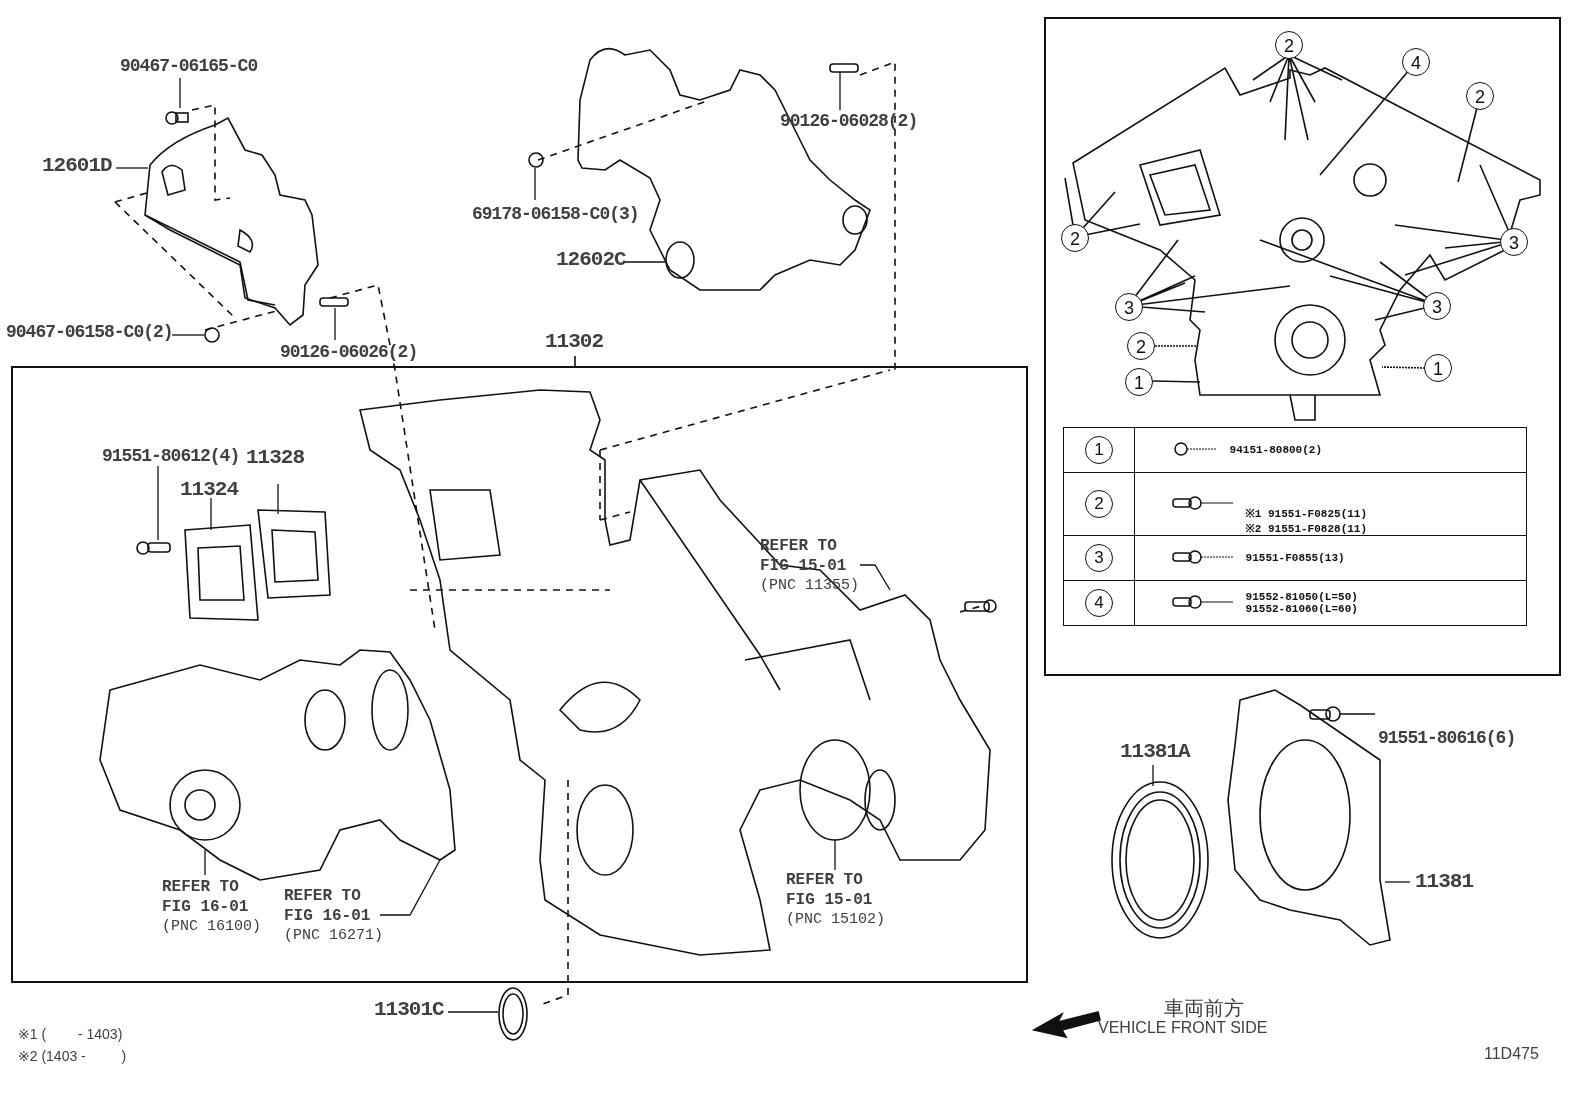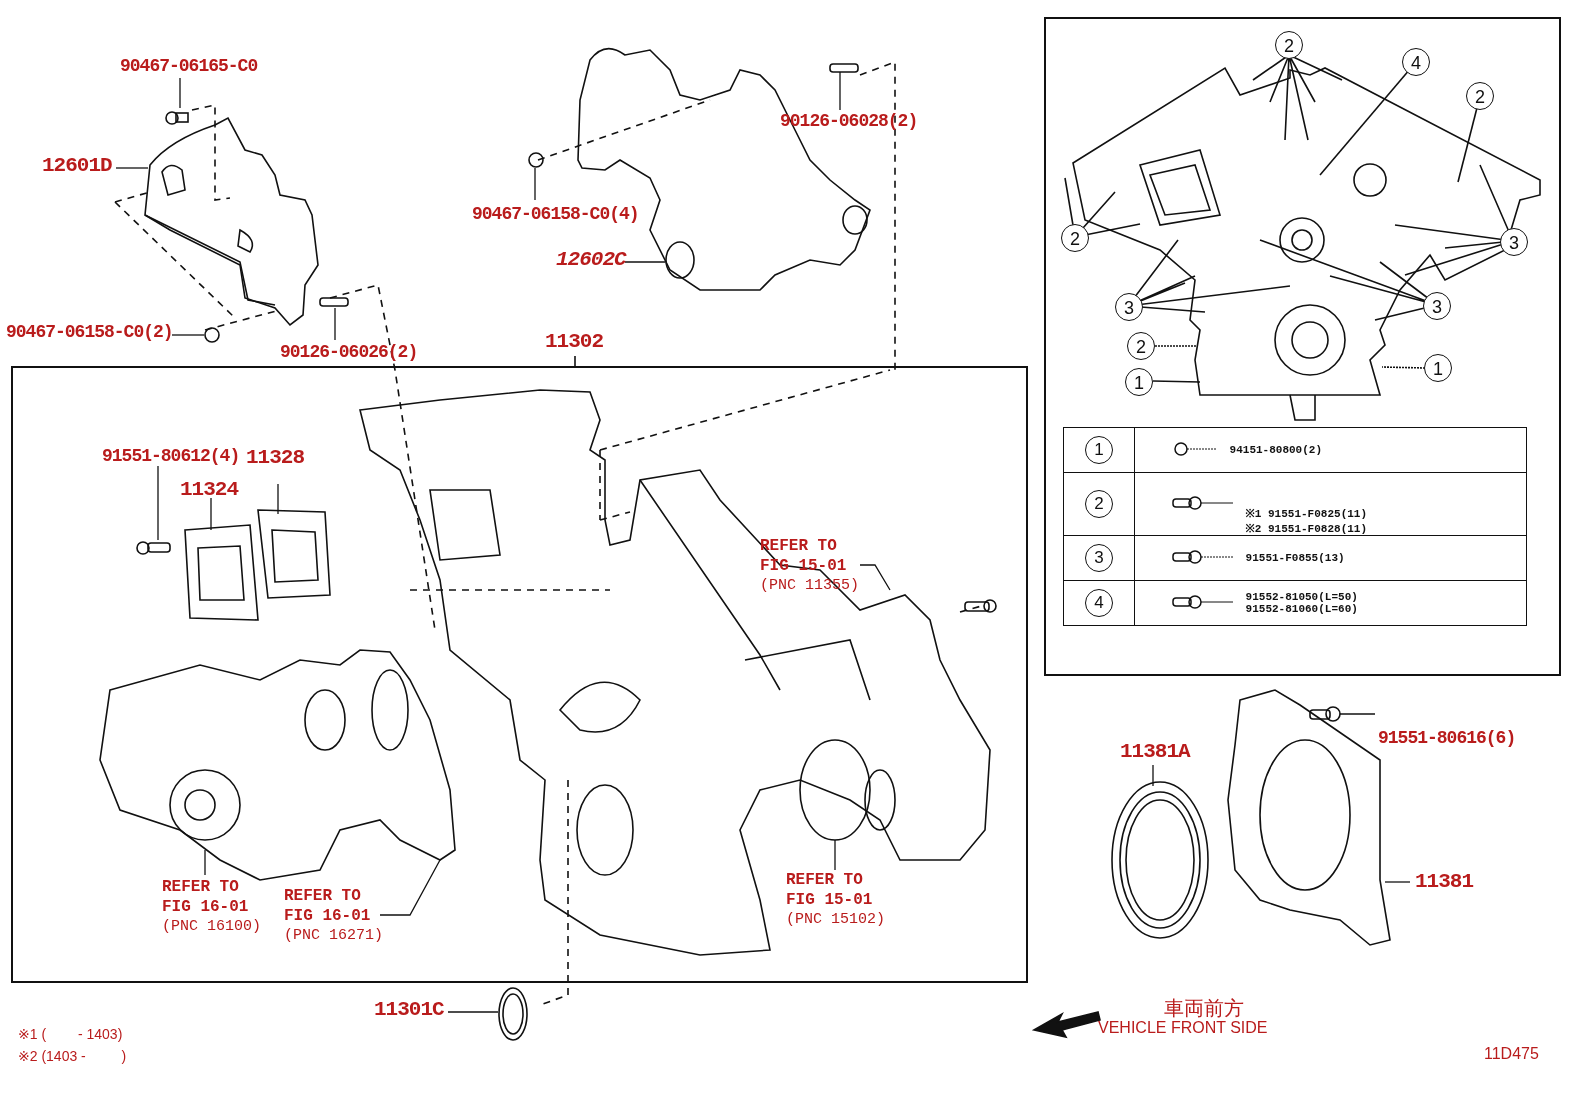--- a/index.html
+++ b/index.html
@@ -1,18 +1,18 @@
 <!DOCTYPE html>
 <html><head>
 <meta charset="utf-8">
 <style>
   html,body{margin:0;padding:0;background:#fff;}
   body{width:1592px;height:1099px;position:relative;overflow:hidden;font-family:"DejaVu Sans Mono","Liberation Mono",monospace;color:#111;}
   svg.art{position:absolute;left:0;top:0;width:1592px;height:1099px;}
-  .lbl{position:absolute;white-space:nowrap;font-family:"Liberation Mono","DejaVu Sans Mono",monospace;font-size:17px;line-height:20px;color:#b91c1c;letter-spacing:0px;}
+  .lbl{position:absolute;white-space:nowrap;font-family:"Liberation Mono","DejaVu Sans Mono",monospace;font-size:17px;line-height:20px;color:#404040;letter-spacing:0px;}
   .pn{font-weight:bold;font-size:21px;letter-spacing:-1px;}
   .ref{font-weight:bold;font-size:16px;line-height:20px;}
   .pnc{font-size:15px;font-weight:normal;}
   .note{font-family:"Liberation Sans","DejaVu Sans",sans-serif;font-size:14px;line-height:20px;}
   .sans{font-family:"Liberation Sans","DejaVu Sans",sans-serif;}
   table.legend{position:absolute;left:1063px;top:427px;width:464px;border-collapse:collapse;}
   table.legend td{border:1.5px solid #111;padding:0;height:44px;vertical-align:middle;}
   table.legend td.num{width:70px;text-align:center;}
   .circ{display:inline-block;width:26px;height:26px;border:1.5px solid #111;border-radius:50%;text-align:center;line-height:26px;font-family:"Liberation Sans",sans-serif;font-size:17px;}
   .bolt-cell{padding-left:36px !important;font-family:"Liberation Mono",monospace;font-weight:bold;font-size:11px;}
@@ -161,22 +161,22 @@
     <line x1="205" y1="850" x2="205" y2="875"></line>
     <path d="M380 915 L410 915 L440 860"></path>
   </g>
 </svg>
 
 <div class="lbl pn" style="left:120px;top:56px;font-size:18px;font-weight:bold;">90467-06165-C0</div>
 <div class="lbl pn" style="left:42px;top:156px;">12601D</div>
 <div class="lbl pn" style="left:6px;top:322px;font-size:18px;">90467-06158-C0(2)</div>
 <div class="lbl pn" style="left:280px;top:342px;font-size:18px;">90126-06026(2)</div>
 <div class="lbl pn" style="left:780px;top:111px;font-size:18px;">90126-06028(2)</div>
-<div class="lbl pn" style="left:472px;top:204px;font-size:18px;">90467-06158-C0(4)</div>
-<div class="lbl pn" style="left:556px;top:250px;font-style:italic;">12602C</div>
+<div class="lbl pn" style="left:472px;top:204px;font-size:18px;">69178-06158-C0(3)</div>
+<div class="lbl pn" style="left:556px;top:250px;">12602C</div>
 <div class="lbl pn" style="left:545px;top:332px;">11302</div>
 <div class="lbl pn" style="left:102px;top:446px;font-size:18px;">91551-80612(4)</div>
 <div class="lbl pn" style="left:180px;top:480px;">11324</div>
 <div class="lbl pn" style="left:246px;top:448px;">11328</div>
 <div class="lbl pn" style="left:374px;top:1000px;">11301C</div>
 <div class="lbl pn" style="left:1120px;top:742px;">11381A</div>
 <div class="lbl pn" style="left:1415px;top:872px;">11381</div>
 <div class="lbl pn" style="left:1378px;top:728px;font-size:18px;">91551-80616(6)</div>
 
 <div class="lbl ref" style="left:760px;top:536px;">

